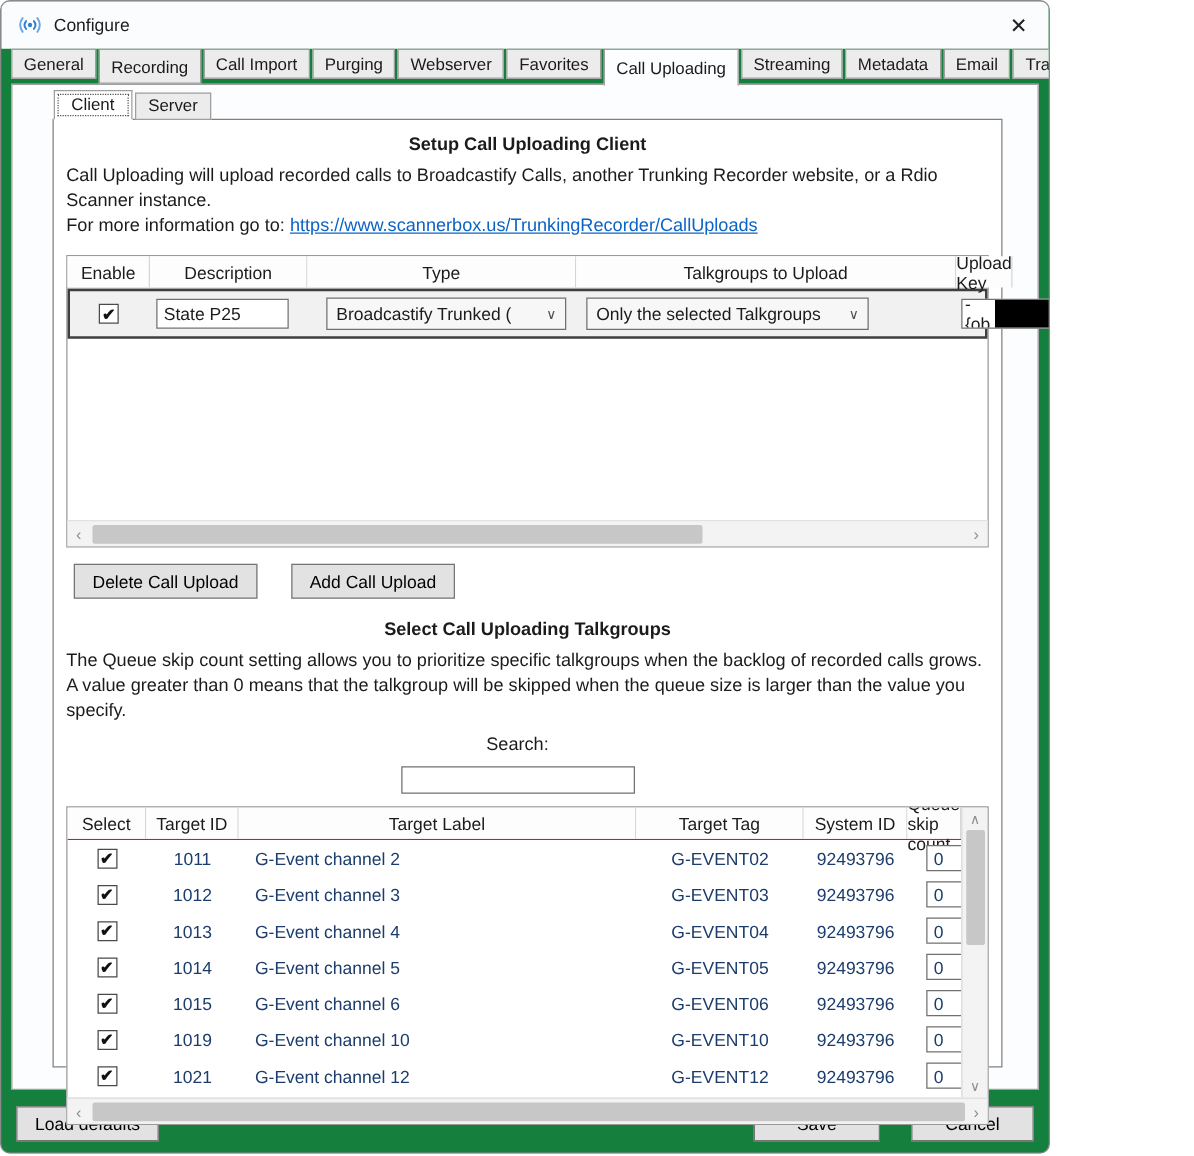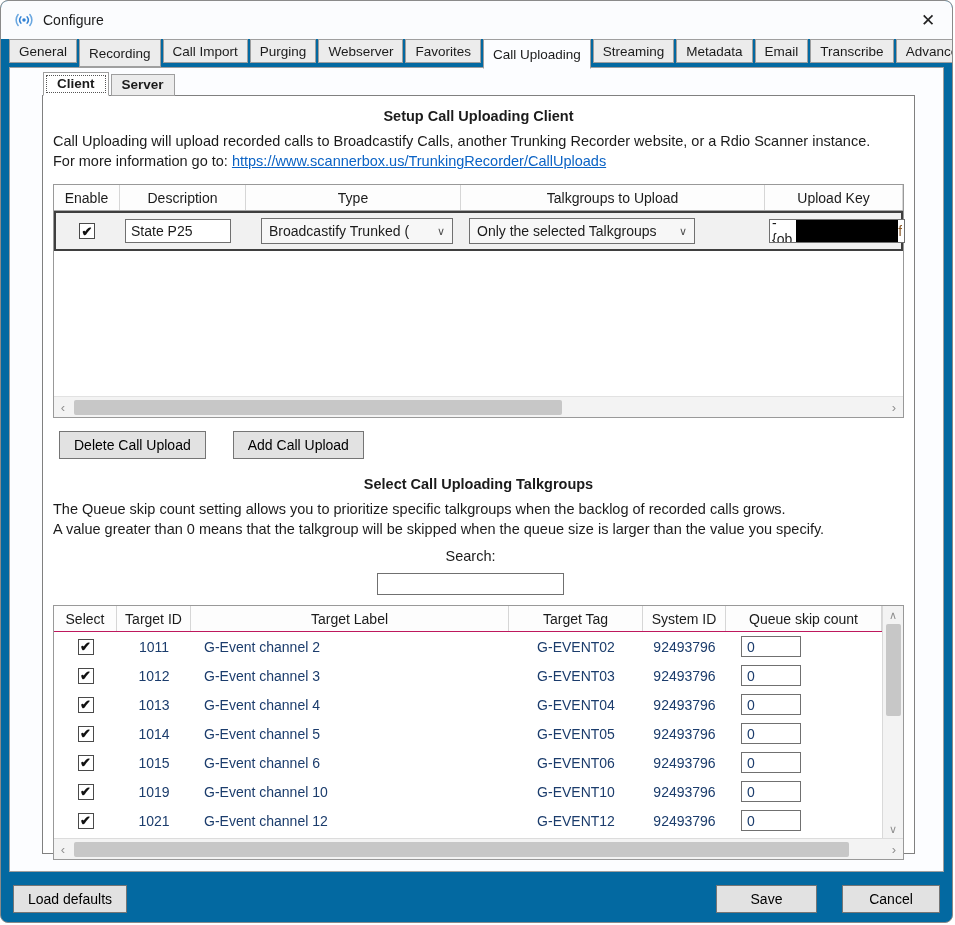--- a/index.html
+++ b/index.html
@@ -1,22 +1,22 @@
 <!DOCTYPE html>
 <html><head>
 <meta charset="utf-8">
 <style>
   * { box-sizing: border-box; }
   html,body { margin:0; padding:0; background:#ffffff; }
   body { font-family:"Liberation Sans", sans-serif; font-size:14px; color:#1b1b1b; }
 
   .window {
-    position:relative; width:953px; height:923px; margin:0;
+    position:relative; width:840px; height:923px; margin:0;
     border:1px solid #8a8a8a; border-radius:8px; overflow:hidden;
-    background:#0369a1;
+    background:#15803d;
   }
 
   
   .titlebar { height:38px; display:flex; align-items:center; padding-left:12px; background:#fbfcfe; }
   .app-icon { width:22px; height:18px; display:flex; align-items:center; }
   .title-text { margin-left:8px; font-size:14px; }
   .close-btn { margin-left:auto; width:48px; height:38px; display:flex; align-items:center; justify-content:center; font-size:17px; color:#222; cursor:default; }
 
   
   .tabstrip { display:flex; align-items:flex-start; padding-left:8px; height:28px; position:relative; z-index:3; }
@@ -30,21 +30,21 @@
 
   .tabpage {
     margin:0 8px; border:1px solid #9f9f9f; background:#fcfdff;
     height:805px; position:relative; z-index:1;
   }
 
   
   .subtabstrip { display:flex; align-items:flex-end; margin:4px 0 0 33px; position:relative; z-index:2; }
   .subtab {
     background:#ececec; border:1px solid #9f9f9f; padding:2px 10px 3px 10px;
-    margin-right:2px; margin-bottom:-1px; font-size:13.5px;font-weight:bold;
+    margin-right:2px; margin-bottom:-1px; font-size:13.5px;
   }
   .subtab.active { background:#ffffff; border-bottom:1px solid #ffffff; padding:3px 13px 4px 13px; outline:1px dotted #555; outline-offset:-4px; }
 
   .panel {
     margin:0 28px 0 32px; border:1px solid #808080; background:#ffffff;
     height:759px; position:relative;
   }
 
   .section-heading { text-align:center; font-weight:bold; font-size:14.5px; margin-top:12px; }
   .desc { margin:7px 10px 0 10px; line-height:20px; font-size:14.5px; }

